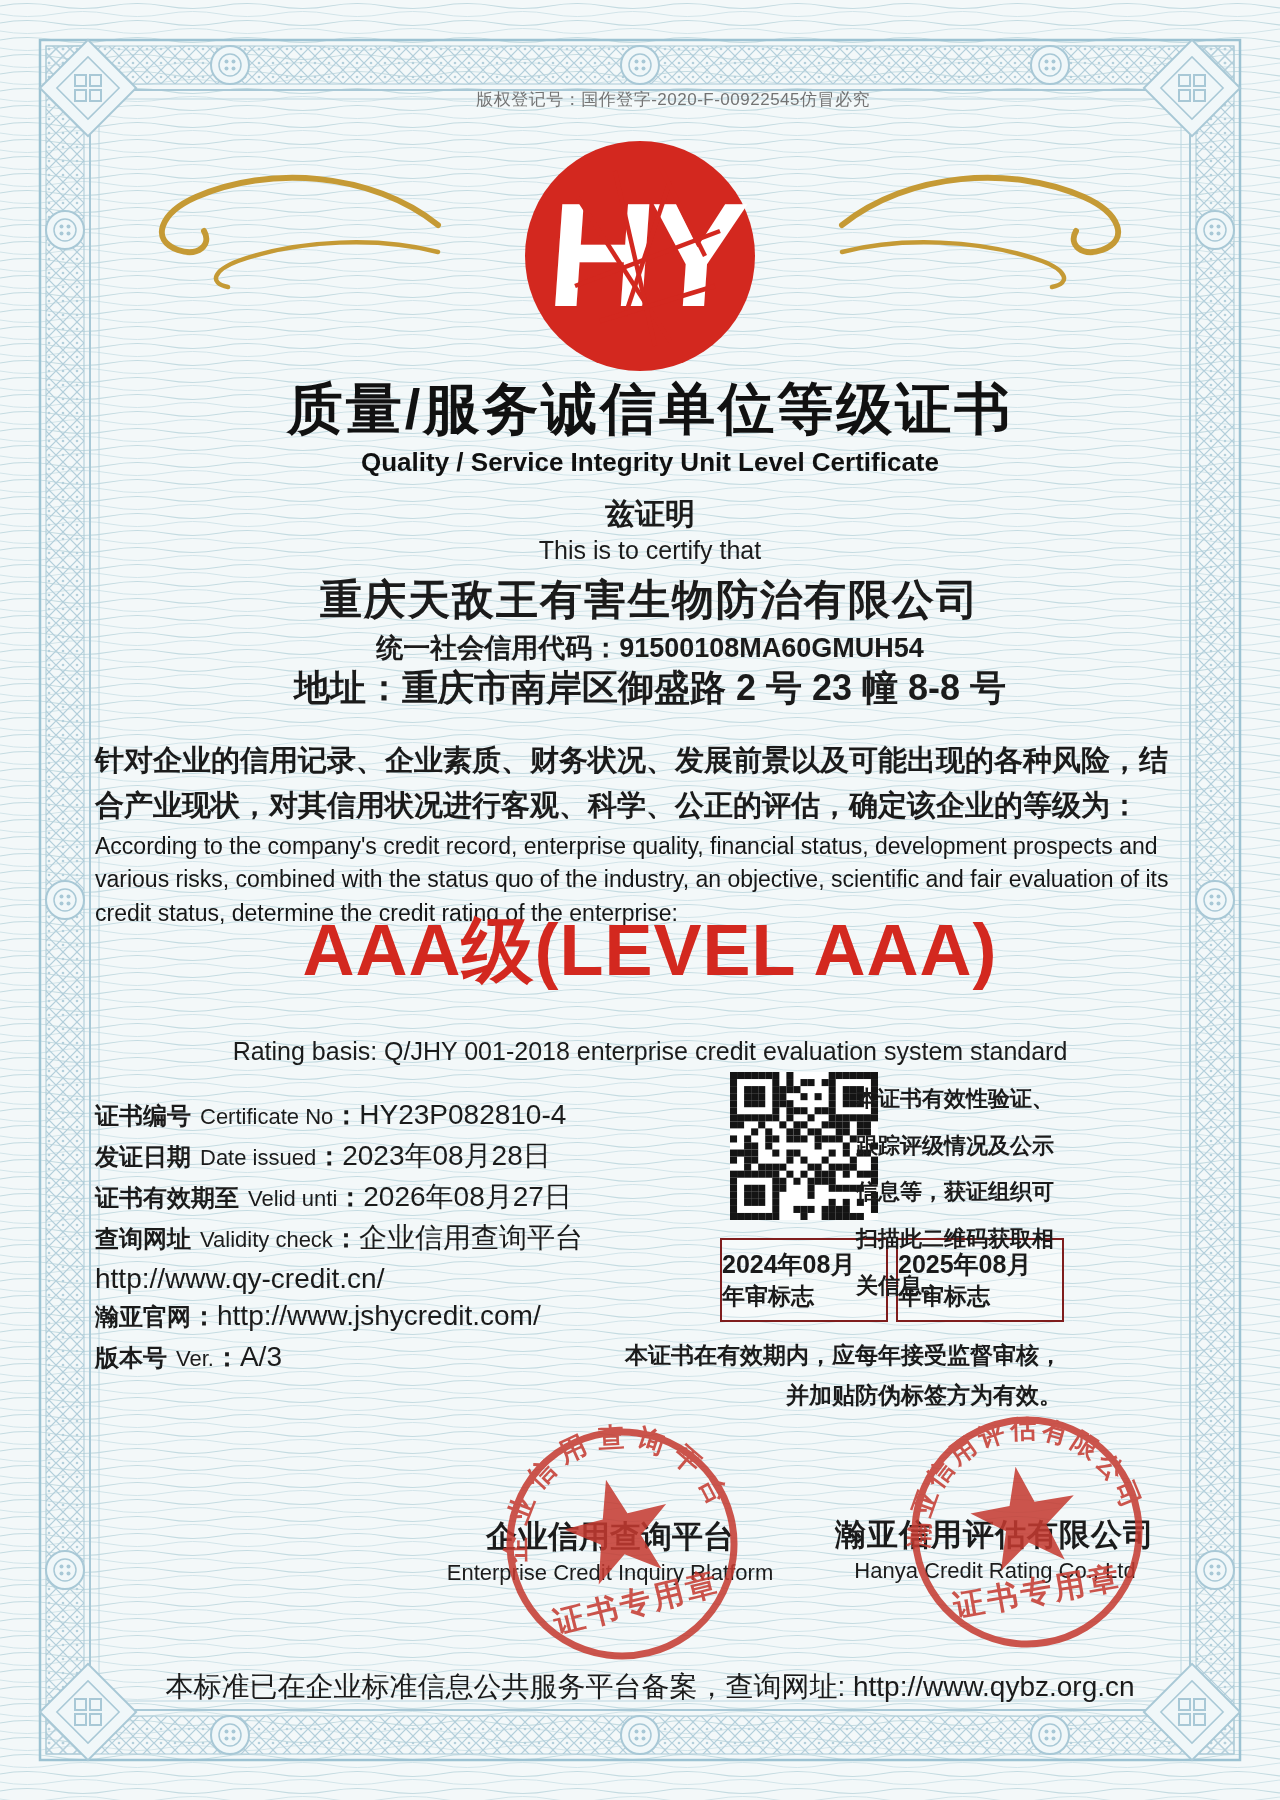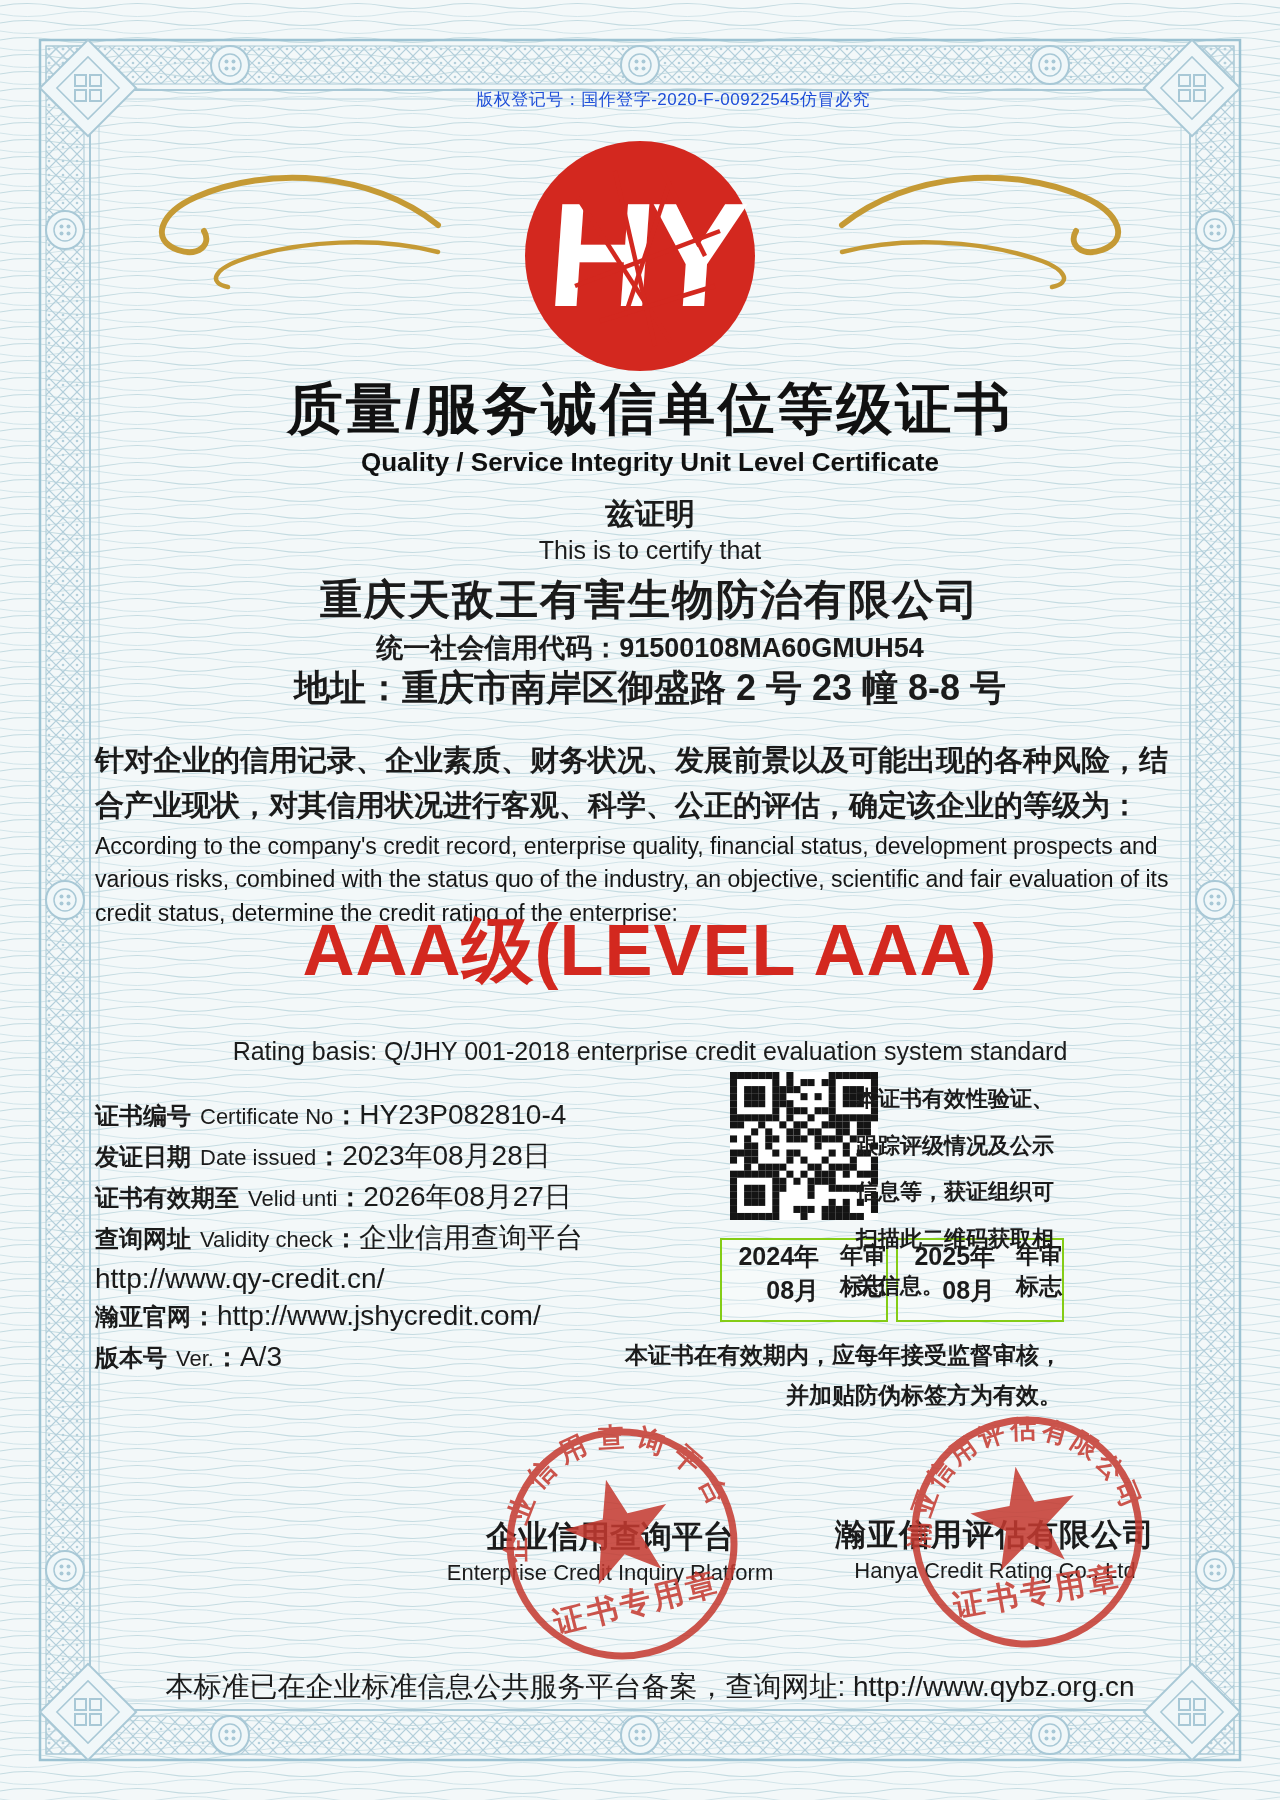--- a/index.html
+++ b/index.html
@@ -1,42 +1,42 @@
 <!DOCTYPE html>
 <html><head>
 <meta charset="utf-8">
 <style>
   html,body{margin:0;padding:0;background:#e8eef0;}
   .cert{position:relative;width:1280px;height:1800px;overflow:hidden;background:#f3f8f9;
         font-family:"Liberation Sans","DejaVu Sans",sans-serif;color:#1b1b1b;}
   .abs{position:absolute;}
   .ctr{left:0;width:1280px;text-align:center;padding-left:10px;}
-  .copyright{top:88px;left:0;width:870px;text-align:right;font-size:17px;color:#1d4ed8;letter-spacing:0.5px;}
+  .copyright{top:88px;left:0;width:870px;text-align:right;font-size:17px;color:#737373;letter-spacing:0.5px;}
   .title-zh{top:372px;font-size:56px;font-weight:700;letter-spacing:3px;color:#111;}
   .title-en{top:447px;font-size:26px;font-weight:600;color:#111;}
   .certify-zh{top:494px;font-size:30px;font-weight:600;}
   .certify-en{top:536px;font-size:25px;font-weight:500;}
   .company{top:572px;font-size:42px;font-weight:700;letter-spacing:2px;}
   .code-line{top:630px;font-size:27px;font-weight:600;}
   .addr-line{top:664px;font-size:36px;font-weight:600;}
   .intro-zh{top:738px;left:95px;width:1095px;font-size:29px;font-weight:600;line-height:1.55;text-align:left;}
   .intro-en{top:830px;left:95px;width:1095px;font-size:23px;font-weight:400;line-height:1.45;text-align:left;color:#161616;}
   .level{top:903px;font-size:72px;font-weight:700;color:#d3281f;letter-spacing:1px;}
   .basis-zh{top:1004px;font-size:25px;font-weight:600;}
   .basis-en{top:1037px;font-size:25px;font-weight:500;}
   .info{top:1096px;left:95px;width:600px;text-align:left;}
   .irow{line-height:37px;white-space:nowrap;}
   .izh{font-size:24px;font-weight:700;}
   .ien{font-size:22px;font-weight:400;margin-left:9px;}
   .isep{font-size:26px;font-weight:600;}
   .ival{font-size:28px;font-weight:500;}
   .qr-box{top:1072px;left:730px;width:148px;height:148px;background:#fff;}
   .qr-note{top:1076px;left:856px;width:212px;font-size:22px;font-weight:600;line-height:2.12;text-align:left;}
-  .abox{position:absolute;width:164px;height:80px;border:2px solid #84cc16;text-align:right;
-        display:flex;flex-direction:row;justify-content:center;background:rgba(255,255,255,0.25);}
+  .abox{position:absolute;width:164px;height:80px;border:2px solid #7f1d1d;text-align:left;
+        display:flex;flex-direction:column;justify-content:center;background:rgba(255,255,255,0.25);}
   .abox .m{font-size:25px;font-weight:600;line-height:1.35;}
   .abox .l{font-size:23px;font-weight:600;line-height:1.35;}
   .annual-note{top:1336px;left:570px;width:492px;text-align:right;font-size:23px;font-weight:600;line-height:1.72;}
   .stamp{position:absolute;z-index:2;}
   .org{z-index:3;text-align:center;}
   .org-zh-l{top:1516px;left:410px;width:400px;font-size:31px;font-weight:700;}
   .org-en-l{top:1560px;left:410px;width:400px;font-size:22px;font-weight:500;}
   .org-zh-r{top:1514px;left:800px;width:390px;font-size:31px;font-weight:700;letter-spacing:1px;}
   .org-en-r{top:1558px;left:800px;width:390px;font-size:22px;font-weight:500;}
   .footer-line{top:1668px;font-size:28px;font-weight:400;z-index:3;}

